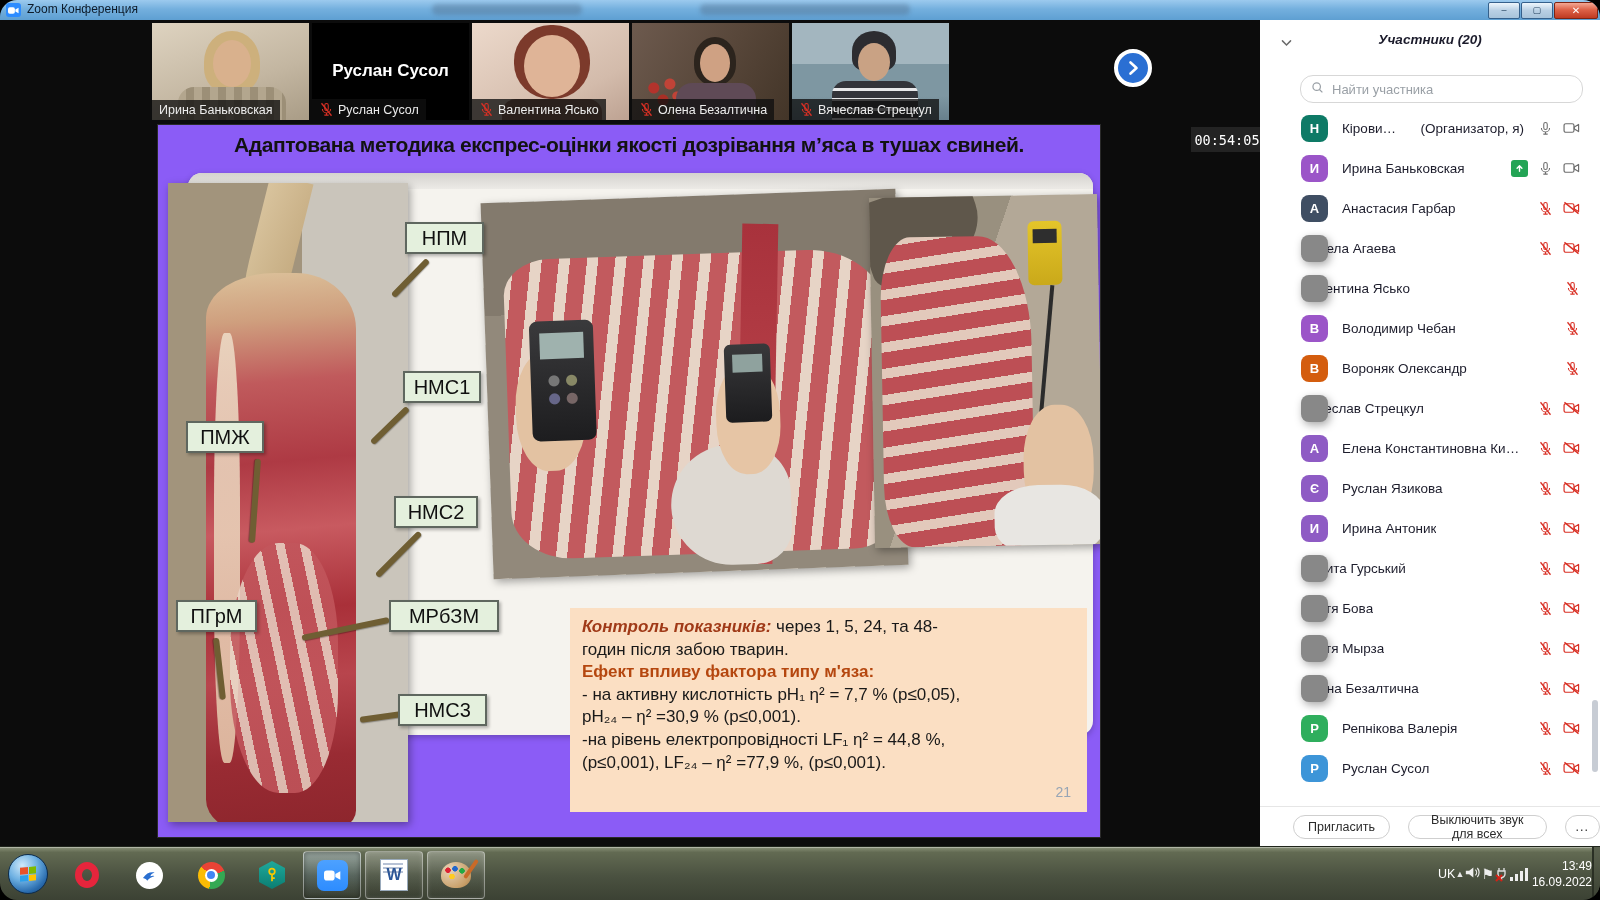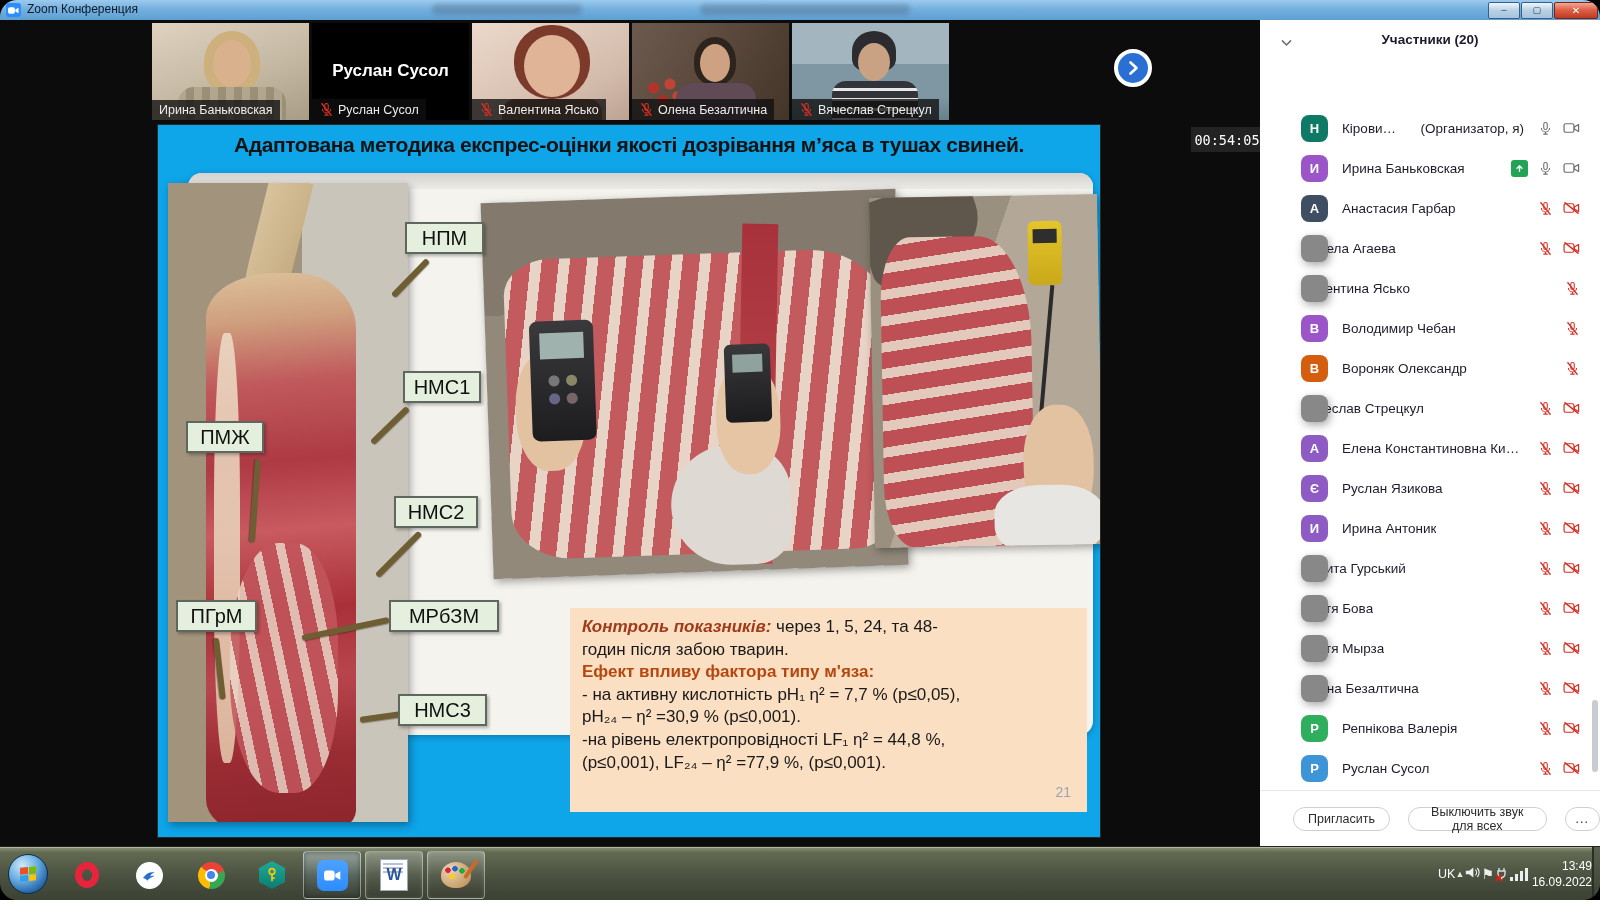--- a/index.html
+++ b/index.html
@@ -47,21 +47,21 @@
   .art4 .torso{left:44px;top:60px;width:80px;height:40px;border-radius:16px 16px 0 0;background:#5f4a56;}
   .art5 .vbg{background:linear-gradient(180deg,#a3b6bf 0 42%,#7e97a2 42% 75%,#68808c);}
   .art5 .hair{left:60px;top:8px;width:44px;height:40px;border-radius:50% 50% 30% 30%;background:#2c2c30;}
   .art5 .face{left:66px;top:20px;width:32px;height:38px;border-radius:50%;background:#c9a284;}
   .art5 .torso{left:40px;top:58px;width:86px;height:42px;border-radius:14px 14px 0 0;background:repeating-linear-gradient(180deg,#33343a 0 7px,#e8e8ea 7px 10px);}
 
   .next-btn{position:absolute;left:1114px;top:29px;width:38px;height:38px;border-radius:50%;background:#2a6fd3;border:4px solid #fff;box-sizing:border-box;display:flex;align-items:center;justify-content:center;cursor:pointer;}
   .timer{position:absolute;left:1191px;top:107px;width:72px;height:25px;background:#232323;color:#fff;font-family:"DejaVu Sans Mono",monospace;font-size:13.5px;display:flex;align-items:center;justify-content:center;}
 
   
-  .slide{position:absolute;left:158px;top:105px;width:942px;height:712px;background:#0ea5e9;overflow:hidden;box-shadow:0 0 0 1px #2a2a2a;}
+  .slide{position:absolute;left:158px;top:105px;width:942px;height:712px;background:#8b5cf6;overflow:hidden;box-shadow:0 0 0 1px #2a2a2a;}
   .slide-title{position:absolute;left:0;top:8px;width:100%;text-align:center;font-size:21px;font-weight:bold;color:#121212;letter-spacing:-0.4px;}
   .frame{position:absolute;left:30px;top:48px;width:905px;height:562px;background:#f5f3ee;border-radius:14px;box-shadow:0 2px 6px rgba(0,0,0,.25);}
   .frame:before{content:"";position:absolute;left:0;top:0;width:100%;height:16px;border-radius:14px 14px 0 0;background:linear-gradient(180deg,#d4d2ce,#eceae6);}
   .photo{position:absolute;overflow:hidden;box-shadow:2px 3px 8px rgba(0,0,0,.35);}
   .ph-left{left:10px;top:58px;width:240px;height:639px;background:linear-gradient(90deg,#a2947c 0 56%,#cac5bb 56% 100%);}
   .pl-leg{position:absolute;left:84px;top:-6px;width:44px;height:150px;background:linear-gradient(100deg,#d9c49e,#c3a97e);transform:rotate(14deg);border-radius:0 0 40% 40%;}
   .pl-body{position:absolute;left:38px;top:90px;width:150px;height:560px;border-radius:46% 40% 24% 30%/8% 10% 4% 6%;background:linear-gradient(175deg,#dcc29b 0%,#cf9f7e 9%,#c05a5c 20%,#ae3a44 34%,#c85a60 46%,#a93039 60%,#b8454d 72%,#992b33 86%,#8c252c 100%);}
   .pl-ribs{position:absolute;left:62px;top:360px;width:108px;height:250px;border-radius:45% 40% 40% 45%;background:repeating-linear-gradient(78deg,#e9d3c5 0 9px,#c2565c 9px 24px);opacity:.85;}
   .pl-fat{position:absolute;left:46px;top:150px;width:26px;height:430px;border-radius:40%;background:linear-gradient(180deg,#ecd9c4,#e3c3a8);opacity:.9;}
   .ph-mid{left:329px;top:71px;width:415px;height:376px;transform:rotate(-2deg);background:linear-gradient(180deg,#837a6d 0 30%,#92897b 30% 100%);}
@@ -85,21 +85,21 @@
   .pr-sleeve{position:absolute;left:120px;top:290px;width:110px;height:70px;border-radius:40%;background:#e8e6e2;}
   .connector{position:absolute;height:6px;border-radius:3px;background:#6f5e33;transform-origin:left center;box-shadow:0 1px 1px rgba(0,0,0,.3);}
   .slabel{position:absolute;height:32px;box-sizing:border-box;background:#e4f0dd;border:2px solid #5f675f;box-shadow:2px 2px 3px rgba(0,0,0,.28);display:flex;align-items:center;justify-content:center;font-size:20px;color:#101010;padding:0 6px;}
   .infobox{position:absolute;left:412px;top:483px;width:517px;height:204px;background:#fbdfc3;box-sizing:border-box;padding:8px 12px 6px 12px;font-size:17px;line-height:1.33;color:#191919;}
   .ib-lead{font-weight:bold;font-style:italic;color:#a03a18;}
   .ib-head{font-weight:bold;color:#b5470f;}
   .page-num{position:absolute;right:16px;bottom:10px;font-size:14px;color:#97a5b5;}
 
   
   .panel{position:absolute;left:1260px;top:20px;width:340px;height:826px;background:#fff;overflow:hidden;}
-  .panel-header{position:absolute;left:0;top:12px;width:100%;height:24px;}
+  .panel-header{position:absolute;left:0;top:12px;width:100%;height:24px;font-style:italic;}
   .panel-title{position:absolute;left:0;width:100%;text-align:center;font-size:13.5px;font-weight:bold;color:#1b1b2b;}
   .panel-chevron{position:absolute;left:20px;top:3px;}
   .searchbox{position:absolute;left:40px;top:55px;width:283px;height:28px;border:1px solid #d7d7d7;border-radius:13px;background:#fff;display:flex;align-items:center;padding:0 10px;box-sizing:border-box;gap:6px;}
   .searchbox input{border:none;outline:none;flex:1;font-size:13px;color:#333;font-family:"Liberation Sans",sans-serif;background:transparent;}
   .searchbox input::placeholder{color:#9aa0a6;}
   .rows{position:absolute;left:0;top:88px;width:100%;}
   .prow{position:relative;height:40px;display:flex;align-items:center;padding:0 20px 0 41px;box-sizing:border-box;gap:14px;}
   .avatar{width:27px;height:27px;border-radius:8px;flex:none;display:flex;align-items:center;justify-content:center;color:#fff;font-size:13px;font-weight:bold;}
   .avatar.photo{background:#888;}
   .p0{background:radial-gradient(circle at 50% 38%,#d9b493 7px,#5d7a4a 8px);}
@@ -107,21 +107,21 @@
   .p2{background:linear-gradient(180deg,#9fb3bd 0 50%,#394048 50% 100%);}
   .p3{background:linear-gradient(160deg,#27364a,#10161f);}
   .p4{background:repeating-linear-gradient(100deg,#9a9189 0 4px,#6b635c 4px 8px);}
   .p5{background:#141414;}
   .p6{background:radial-gradient(circle at 45% 40%,#d3a98a 6px,#7a4a42 7px,#54342f 100%);}
   .pname{font-size:13.5px;color:#1d1d2c;white-space:nowrap;overflow:hidden;text-overflow:ellipsis;}
   .psuffix{font-size:13.5px;color:#1d1d2c;white-space:nowrap;margin-left:4px;}
   .picons{margin-left:auto;display:flex;align-items:center;gap:10px;flex:none;}
   .share-badge{width:17px;height:17px;border-radius:3px;background:#23a455;display:flex;align-items:center;justify-content:center;}
   .scroll-thumb{position:absolute;right:2px;top:680px;width:6px;height:72px;border-radius:3px;background:#c7ccd4;}
-  .panel-footer{position:absolute;left:0;bottom:0;width:100%;height:56px;border-top:1px solid #e6e6e6;background:#fff;display:flex;align-items:center;gap:18px;padding-left:33px;box-sizing:border-box;}
+  .panel-footer{position:absolute;left:0;bottom:0;width:100%;height:40px;border-top:1px solid #e6e6e6;background:#fff;display:flex;align-items:center;gap:18px;padding-left:33px;box-sizing:border-box;}
   .pf-btn{height:24px;border:1px solid #cfcfcf;border-radius:12px;background:#fff;font-size:12.5px;color:#2b2b2b;padding:0 14px;display:flex;align-items:center;font-family:"Liberation Sans",sans-serif;}
   .pf-btn.more{padding:0 10px;letter-spacing:1px;}
 
   
   .taskbar{position:absolute;left:0;top:846px;width:1600px;height:54px;background:linear-gradient(180deg,#8a9279 0%,#626a52 10%,#4a5140 55%,#3b4133 100%);border-top:1px solid #20251c;}
   .taskbar:before{content:"";position:absolute;left:0;top:0;width:100%;height:1px;background:rgba(255,255,255,.35);}
   .start-orb{position:absolute;left:8px;top:7px;width:40px;height:40px;border-radius:50%;background:radial-gradient(circle at 35% 28%,#cfe9fa,#6db0e2 40%,#2a6cae 72%,#143e6e);border:1px solid #0c2c4e;box-sizing:border-box;display:flex;align-items:center;justify-content:center;}
   .winflag{width:16px;height:14px;transform:skewY(-6deg);display:grid;grid-template-columns:1fr 1fr;grid-template-rows:1fr 1fr;gap:1px;}
   .winflag i{display:block;}
   .winflag i:nth-child(1){background:#e8522a;}
@@ -318,20 +318,29 @@
 
   <div class="panel">
     <div class="panel-header">
       <span class="panel-chevron">
         <svg width="13" height="13" viewBox="0 0 16 16">
             <path d="M3 6l5 5 5-5" stroke="#6b6b6b" stroke-width="1.8" fill="none" stroke-linecap="round"></path>
           </svg>
       </span>
       <div class="panel-title">Участники (20)</div>
     </div>
+    <div class="searchbox">
+      <span>
+        <svg width="13" height="13" viewBox="0 0 16 16">
+            <circle cx="7" cy="7" r="4.6" stroke="#9aa0a6" stroke-width="1.5" fill="none"></circle>
+            <line x1="10.4" y1="10.4" x2="14" y2="14" stroke="#9aa0a6" stroke-width="1.5"></line>
+          </svg>
+      </span>
+      <input placeholder="Найти участника" style="">
+    </div>
     <div class="rows" id="rows">
         <div class="prow">
           <div class="avatar" style="background: rgb(14, 122, 102);">
             <span>Н</span>
           </div>
           <span class="pname">Кірович Нат...</span>
           <span class="psuffix">(Организатор, я)</span>
           <span class="picons">
             <span style="display: inline-flex;">
               <svg width="15" height="15" viewBox="0 0 24 24">

